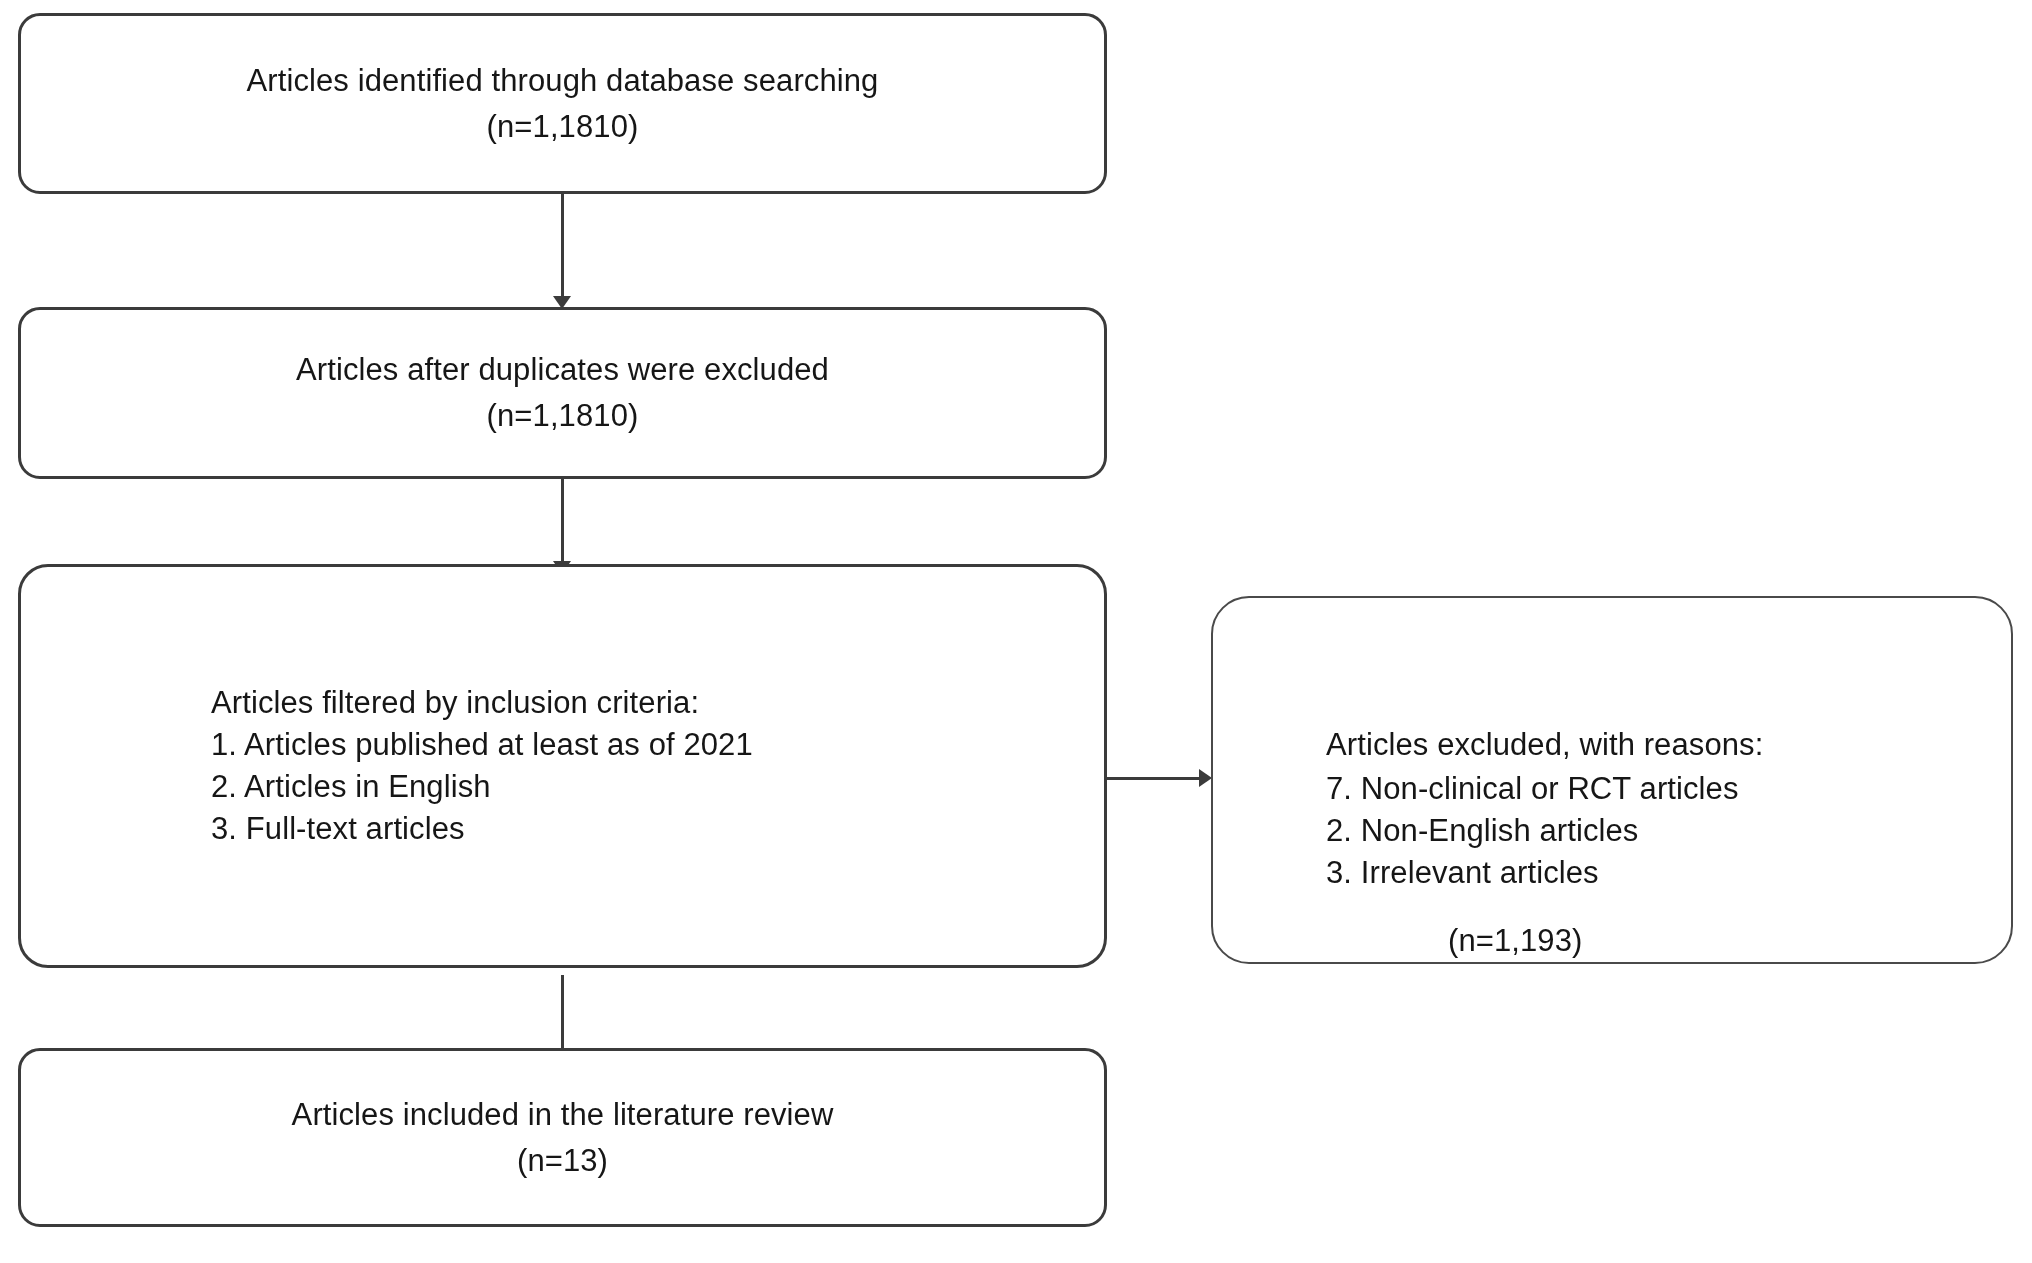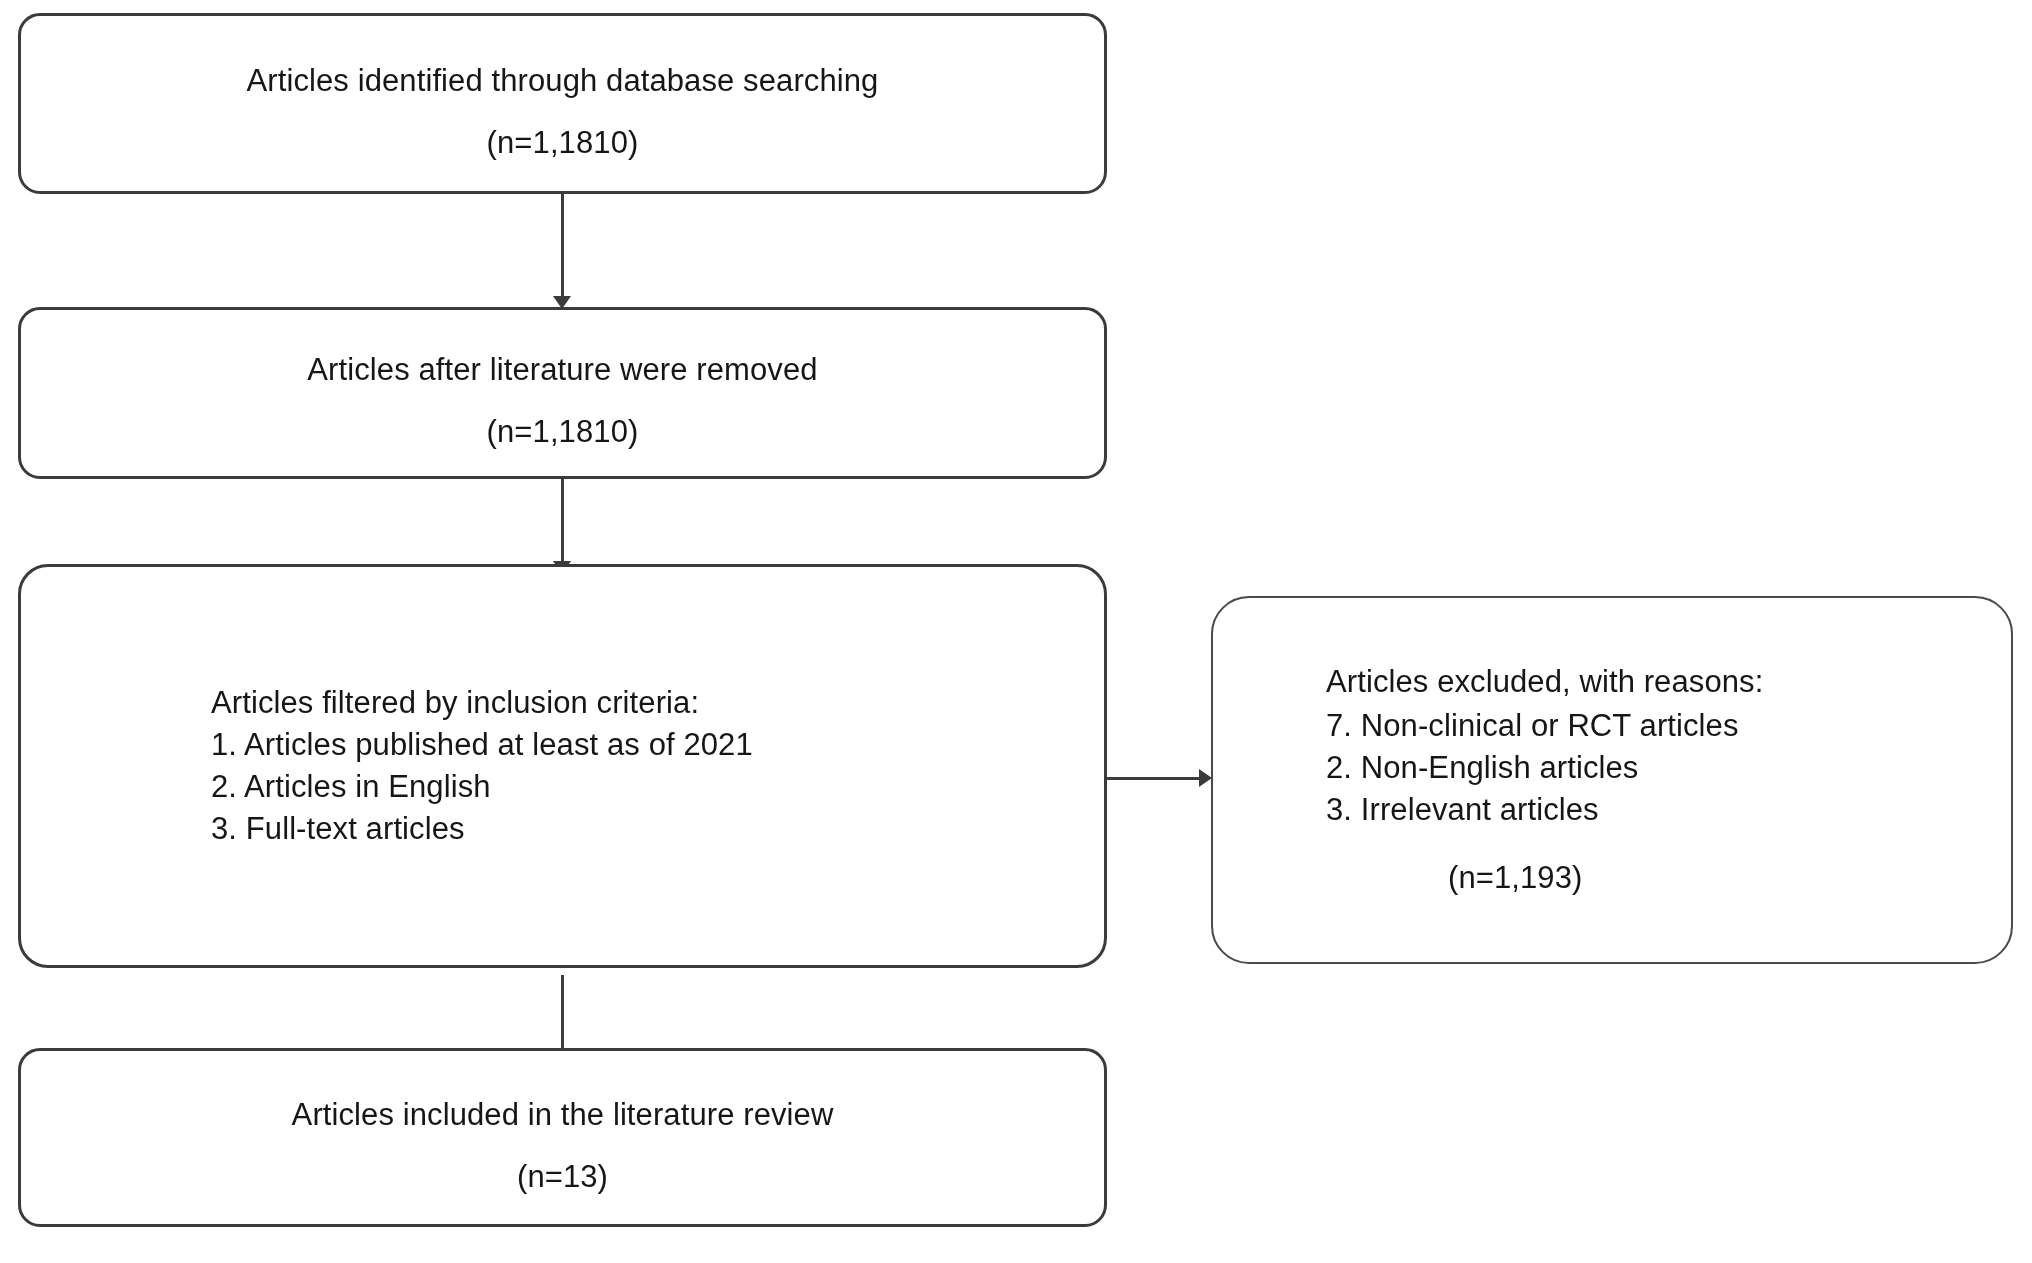--- a/index.html
+++ b/index.html
@@ -28,20 +28,21 @@
     background: #ffffff;
     border: 3px solid #3b3b3b;
     border-radius: 24px;
     display: flex;
     flex-direction: column;
     justify-content: center;
   }
   .flow-box.thin {
     border-width: 2px;
     border-color: #4a4a4a;
+    justify-content: flex-end;
   }
 
   .box-1 { left: 18px;   top: 13px;   width: 1089px; height: 181px; border-radius: 22px; }
   .box-2 { left: 18px;   top: 307px;  width: 1089px; height: 172px; border-radius: 22px; }
   .box-3 { left: 18px;   top: 564px;  width: 1089px; height: 404px; border-radius: 30px; }
   .box-4 { left: 18px;   top: 1048px; width: 1089px; height: 179px; border-radius: 22px; }
   .box-excl { left: 1211px; top: 596px; width: 802px; height: 368px; border-radius: 38px; }
 
   
   .line {
@@ -75,21 +76,21 @@
 
   
   .box-excl .stack-left { padding-left: 113px; }
   .box-excl .line.count {
     align-self: flex-start;
     margin-left: 122px;
     margin-top: 26px;
   }
   .box-excl .line.heading { margin-bottom: 2px; }
 
-  .box-1 .line, .box-2 .line, .box-4 .line { line-height: 46px; margin-top: 16px; }
+  .box-1 .line, .box-2 .line, .box-4 .line { line-height: 46px; }
 
   
   .connector-v {
     position: absolute;
     width: 3px;
     background: #3b3b3b;
     left: 561px;
   }
   .conn-1-2 { top: 193px;  height: 108px; }
   .conn-2-3 { top: 478px;  height: 88px;  }
@@ -137,21 +138,21 @@
       <div class="line centered">Articles identified through database searching</div>
       <div class="line centered">(n=1,1810)</div>
     </div>
   </div>
 
   <div class="connector-v conn-1-2"></div>
   <div class="arrow-down arr-1-2"></div>
 
   <div class="flow-box box-2">
     <div class="stack-center">
-      <div class="line centered">Articles after literature were removed</div>
+      <div class="line centered">Articles after duplicates were excluded</div>
       <div class="line centered">(n=1,1810)</div>
     </div>
   </div>
 
   <div class="connector-v conn-2-3"></div>
   <div class="arrow-down arr-2-3"></div>
 
   <div class="flow-box box-3">
     <div class="stack-left">
       <div class="line">Articles filtered by inclusion criteria:</div>

